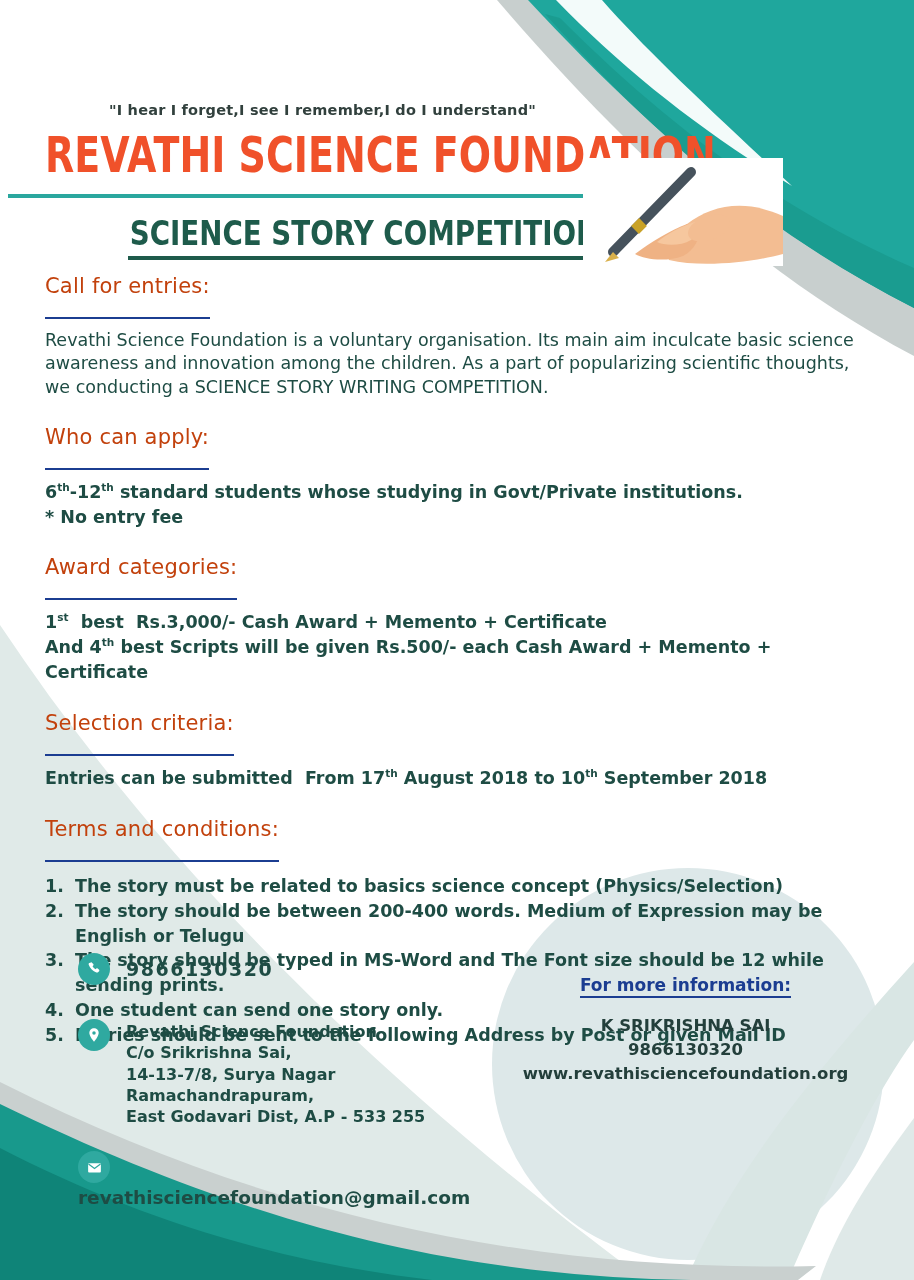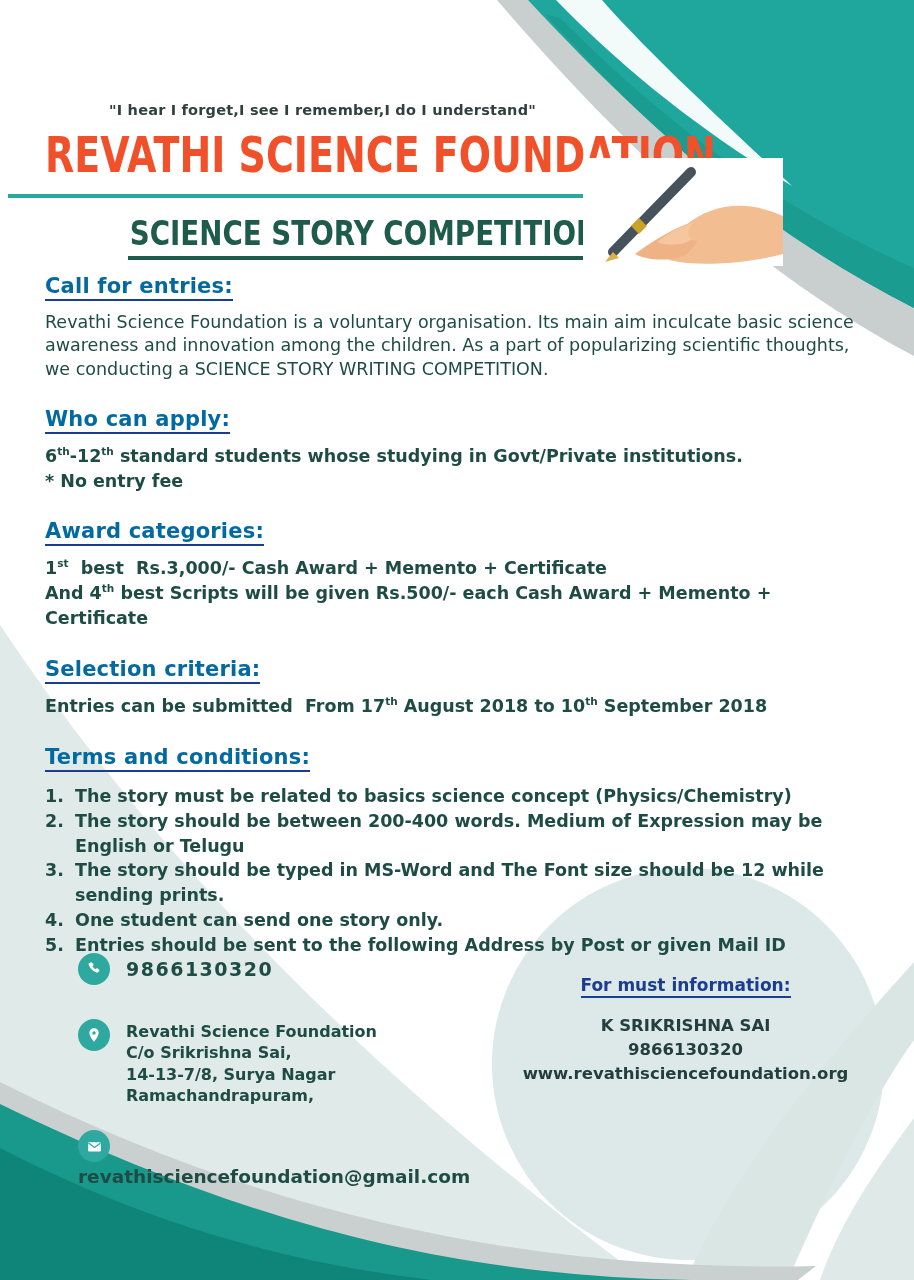--- a/index.html
+++ b/index.html
@@ -13,22 +13,22 @@
   .title{position:absolute;top:126px;left:45px;font-size:50px;font-weight:700;color:#f0512a;
          white-space:nowrap;transform:scaleX(.76);transform-origin:left center;letter-spacing:0;}
   .divider{position:absolute;top:194px;left:8px;width:692px;height:4px;background:#2aa79e;}
   .subtitle{position:absolute;top:214px;left:128px;font-size:33px;font-weight:700;color:#1e5b4b;
             white-space:nowrap;transform:scaleX(.84);transform-origin:left center;
             border-bottom:4px solid #1e5b4b;padding:0 48px 3px 2px;}
   .hand{position:absolute;top:158px;left:583px;}
 
   .sections{position:absolute;top:274px;left:45px;width:830px;}
   .section{margin-bottom:26px;}
-  .section h2{display:inline-block;margin:0 0 10px 0;font-size:21px;font-weight:700;color:#0369a1;
-              border-bottom:2.5px solid #1b3d91;padding-bottom:1px;letter-spacing:.2px;}
+  .section h2{display:inline-block;margin:0 0 10px 0;font-size:21px;font-weight:400;color:#c2410c;
+              border-bottom:2.5px solid #1b3d91;padding-bottom:19px;letter-spacing:.2px;}
   .body-text{font-size:17.5px;font-weight:400;color:#1e4c44;line-height:1.33;margin:0;}
   .line{font-size:17.5px;font-weight:700;color:#1e4c44;line-height:1.42;}
   sup{font-size:60%;}
   .terms-list{margin-top:2px;}
   .term-row{display:flex;font-size:17.5px;font-weight:700;color:#1e4c44;line-height:1.42;}
   .term-num{width:30px;flex:0 0 30px;}
 
   .contact{position:absolute;top:953px;left:78px;width:440px;}
   .c-row{display:flex;align-items:flex-start;}
   .c-icon{flex:0 0 32px;width:32px;height:32px;border-radius:50%;background:#2fa9a0;
@@ -113,21 +113,21 @@
       <div class="section">
         <h2>Selection criteria:</h2>
         <div class="line">Entries can be submitted&nbsp; From 17<sup>th</sup> August 2018 to 10<sup>th</sup> September 2018</div>
       </div>
 
       <div class="section">
         <h2>Terms and conditions:</h2>
         <div class="terms-list">
           <div class="term-row">
             <span class="term-num">1.</span>
-            <span>The story must be related to basics science concept (Physics/Chemistry)</span>
+            <span>The story must be related to basics science concept (Physics/Selection)</span>
           </div>
           <div class="term-row">
             <span class="term-num">2.</span>
             <span>The story should be between 200-400 words. Medium of Expression may be<br>English or Telugu</span>
           </div>
           <div class="term-row">
             <span class="term-num">3.</span>
             <span>The story should be typed in MS-Word and The Font size should be 12 while sending prints.</span>
           </div>
           <div class="term-row">
@@ -158,35 +158,36 @@
           <svg width="16" height="16" viewBox="0 0 24 24">
               <path fill="#ffffff" d="M12 2C8.1 2 5 5.1 5 9c0 5.2 7 13 7 13s7-7.8 7-13c0-3.9-3.1-7-7-7z"></path>
               <circle cx="12" cy="9" r="2.6" fill="#2fa9a0"></circle>
             </svg>
         </span>
         <div class="addr">
           <div>Revathi Science Foundation</div>
           <div>C/o Srikrishna Sai,</div>
           <div>14-13-7/8, Surya Nagar</div>
           <div>Ramachandrapuram,</div>
+          <div>East Godavari Dist, A.P - 533 255</div>
         </div>
       </div>
 
       <div class="c-row row-gap2">
         <span class="c-icon">
           <svg width="17" height="17" viewBox="0 0 24 24">
               <rect x="3" y="6" width="18" height="13" rx="1.5" fill="#ffffff"></rect>
               <path d="M3.5 7 L12 13.5 L20.5 7" stroke="#2fa9a0" stroke-width="1.8" fill="none"></path>
             </svg>
         </span>
         <span class="email-text">revathisciencefoundation@gmail.com</span>
       </div>
     </div>
 
     <div class="more-info">
-      <div class="mi-head">For must information:</div>
+      <div class="mi-head">For more information:</div>
       <div class="mi-line">K SRIKRISHNA SAI</div>
       <div class="mi-line">9866130320</div>
       <div class="mi-line">www.revathisciencefoundation.org</div>
     </div>
 
   </div>
 </div>
 
 </body></html>

